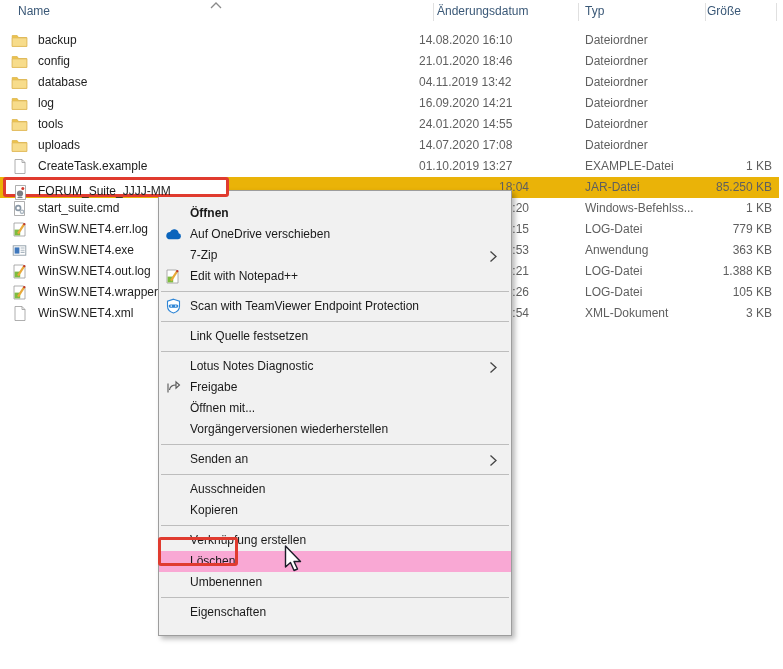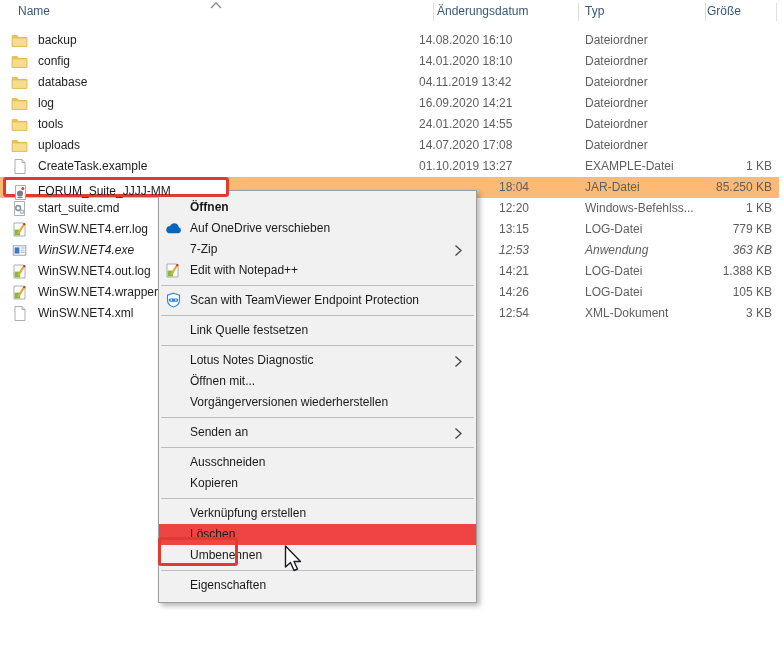--- a/index.html
+++ b/index.html
@@ -6,38 +6,38 @@
   #stage{position:relative;width:783px;height:669px;background:#ffffff;overflow:hidden;
          font-family:"Liberation Sans","DejaVu Sans",sans-serif;font-size:12px;color:#1e1e1e;}
 
   
   .colheader{position:absolute;top:0;height:23px;line-height:23px;color:#3a5877;cursor:default;}
   .hdiv{position:absolute;top:3px;height:18px;width:1px;background:#e0e0e0;}
   .sortchev{position:absolute;left:209px;top:1px;width:14px;height:9px;}
 
   
   .row{position:absolute;left:0;width:779px;height:21px;line-height:21px;}
-  .row.sel{background:#fdba74;}
+  .row.sel{background:#eab308;}
   .cell{position:absolute;top:0;height:21px;line-height:21px;white-space:nowrap;}
   .c-name{left:38px;color:#1e1e1e;}
   .c-date{left:419px;color:#5f5f5f;}
   .c-date.partial{left:499px;}
   .c-type{left:585px;color:#5f5f5f;}
   .c-size{left:640px;width:132px;text-align:right;color:#5f5f5f;}
   .ficon{position:absolute;left:11px;top:2px;width:17px;height:17px;}
   .ficon svg{display:block;}
 
   
-  #menu{position:absolute;left:158px;top:190px;width:319px;box-sizing:border-box;
-        background:#f1f1f1;border:1px solid #9d9d9d;padding:6px 0;z-index:20;
+  #menu{position:absolute;left:158px;top:190px;width:354px;box-sizing:border-box;
+        background:#f1f1f1;border:1px solid #9d9d9d;padding:12px 0;z-index:20;
         box-shadow:3px 3px 5px rgba(0,0,0,0.28);}
   .mitem{position:relative;height:21px;line-height:21px;padding-left:31px;color:#1a1a1a;
          white-space:nowrap;cursor:default;}
   .mitem.bold{font-weight:bold;}
-  .mitem.hov{background:#ef4444;}
+  .mitem.hov{background:#f9a8d4;}
   .micon{position:absolute;left:5px;top:2px;width:19px;height:17px;}
   .micon svg{display:block;}
   .marrow{position:absolute;right:13px;top:4px;width:9px;height:13px;}
   .msep{height:1px;background:#bdbdbd;margin:4px 2px;}
 
   
   .redbox{position:absolute;border:3px solid #e03b2f;border-radius:3px;z-index:40;box-sizing:border-box;}
   #nameBox{left:3px;top:177px;width:226px;height:20px;background:#ffffff;}
   #nameBox .ficon{left:6px;top:4px;}
   #nameBox .c-name{left:32px;top:1px;}
@@ -79,21 +79,21 @@
         <span class="cell c-size"></span>
       </div>
       <div class="row" style="top: 51px;">
         <span class="ficon">
           <svg width="17" height="17" viewBox="0 0 17 17">
             <path d="M1.2 3.6h5l1.3 1.9h8.3v8.9H1.2z" fill="#eec54f" stroke="#d9ad3c" stroke-width=".7"></path>
             <path d="M1.2 6h14.6v8.4H1.2z" fill="#f7dc8b" stroke="#dcb65a" stroke-width=".6"></path>
           </svg>
         </span>
         <span class="cell c-name">config</span>
-        <span class="cell c-date">14.01.2020 18:10</span>
+        <span class="cell c-date">21.01.2020 18:46</span>
         <span class="cell c-type">Dateiordner</span>
         <span class="cell c-size"></span>
       </div>
       <div class="row" style="top: 72px;">
         <span class="ficon">
           <svg width="17" height="17" viewBox="0 0 17 17">
             <path d="M1.2 3.6h5l1.3 1.9h8.3v8.9H1.2z" fill="#eec54f" stroke="#d9ad3c" stroke-width=".7"></path>
             <path d="M1.2 6h14.6v8.4H1.2z" fill="#f7dc8b" stroke="#dcb65a" stroke-width=".6"></path>
           </svg>
         </span>
@@ -175,21 +175,21 @@
             <rect x="3.6" y="8.6" width="5.6" height="5.8" fill="#7ebc3f"></rect>
             <path d="M13.2 3.2 7 12.6" stroke="#e8a93a" stroke-width="2.2"></path>
             <circle cx="13.3" cy="3.1" r="1.2" fill="#c0392b"></circle>
           </svg>
         </span>
         <span class="cell c-name">WinSW.NET4.err.log</span>
         <span class="cell c-date partial">13:15</span>
         <span class="cell c-type">LOG-Datei</span>
         <span class="cell c-size">779 KB</span>
       </div>
-      <div class="row" style="top: 240px; font-style: italic;">
+      <div class="row" style="top: 240px;">
         <span class="ficon">
           <svg width="17" height="17" viewBox="0 0 17 17">
             <rect x="2.2" y="3.8" width="12.6" height="9.4" fill="#fff" stroke="#8d9aa5" stroke-width=".9"></rect>
             <rect x="3.6" y="5.4" width="4.8" height="6.2" fill="#3f77bc"></rect>
             <path d="M9.6 6h4M9.6 8.2h4M9.6 10.4h4" stroke="#aab6c0" stroke-width="1.1"></path>
           </svg>
         </span>
         <span class="cell c-name">WinSW.NET4.exe</span>
         <span class="cell c-date partial">12:53</span>
         <span class="cell c-type">Anwendung</span>
@@ -263,20 +263,27 @@
             <circle cx="7.2" cy="8.1" r=".8" fill="#fff"></circle>
             <circle cx="11.8" cy="8.1" r=".8" fill="#fff"></circle>
           </svg>
         </span><span>Scan with TeamViewer Endpoint Protection</span></div>
       <div class="msep"></div>
       <div class="mitem"><span>Link Quelle festsetzen</span></div>
       <div class="msep"></div>
       <div class="mitem"><span>Lotus Notes Diagnostic</span><span class="marrow"><svg width="9" height="13" viewBox="0 0 9 13">
             <polyline points="1.5,1.5 7,6.5 1.5,11.5" fill="none" stroke="#444" stroke-width="1.3"></polyline>
           </svg></span></div>
+      <div class="mitem"><span class="micon">
+          <svg width="19" height="17" viewBox="0 0 19 17">
+            <path d="M4 4.5v9" stroke="#555" stroke-width="1.1"></path>
+            <path d="M5.5 11c.5-3.5 3-5 6.5-5" fill="none" stroke="#555" stroke-width="1.1"></path>
+            <path d="M12 2.8 15.5 6 12 9.2z" fill="none" stroke="#555" stroke-width="1.1"></path>
+          </svg>
+        </span><span>Freigabe</span></div>
       <div class="mitem"><span>Öffnen mit...</span></div>
       <div class="mitem"><span>Vorgängerversionen wiederherstellen</span></div>
       <div class="msep"></div>
       <div class="mitem"><span>Senden an</span><span class="marrow"><svg width="9" height="13" viewBox="0 0 9 13">
             <polyline points="1.5,1.5 7,6.5 1.5,11.5" fill="none" stroke="#444" stroke-width="1.3"></polyline>
           </svg></span></div>
       <div class="msep"></div>
       <div class="mitem"><span>Ausschneiden</span></div>
       <div class="mitem"><span>Kopieren</span></div>
       <div class="msep"></div>

